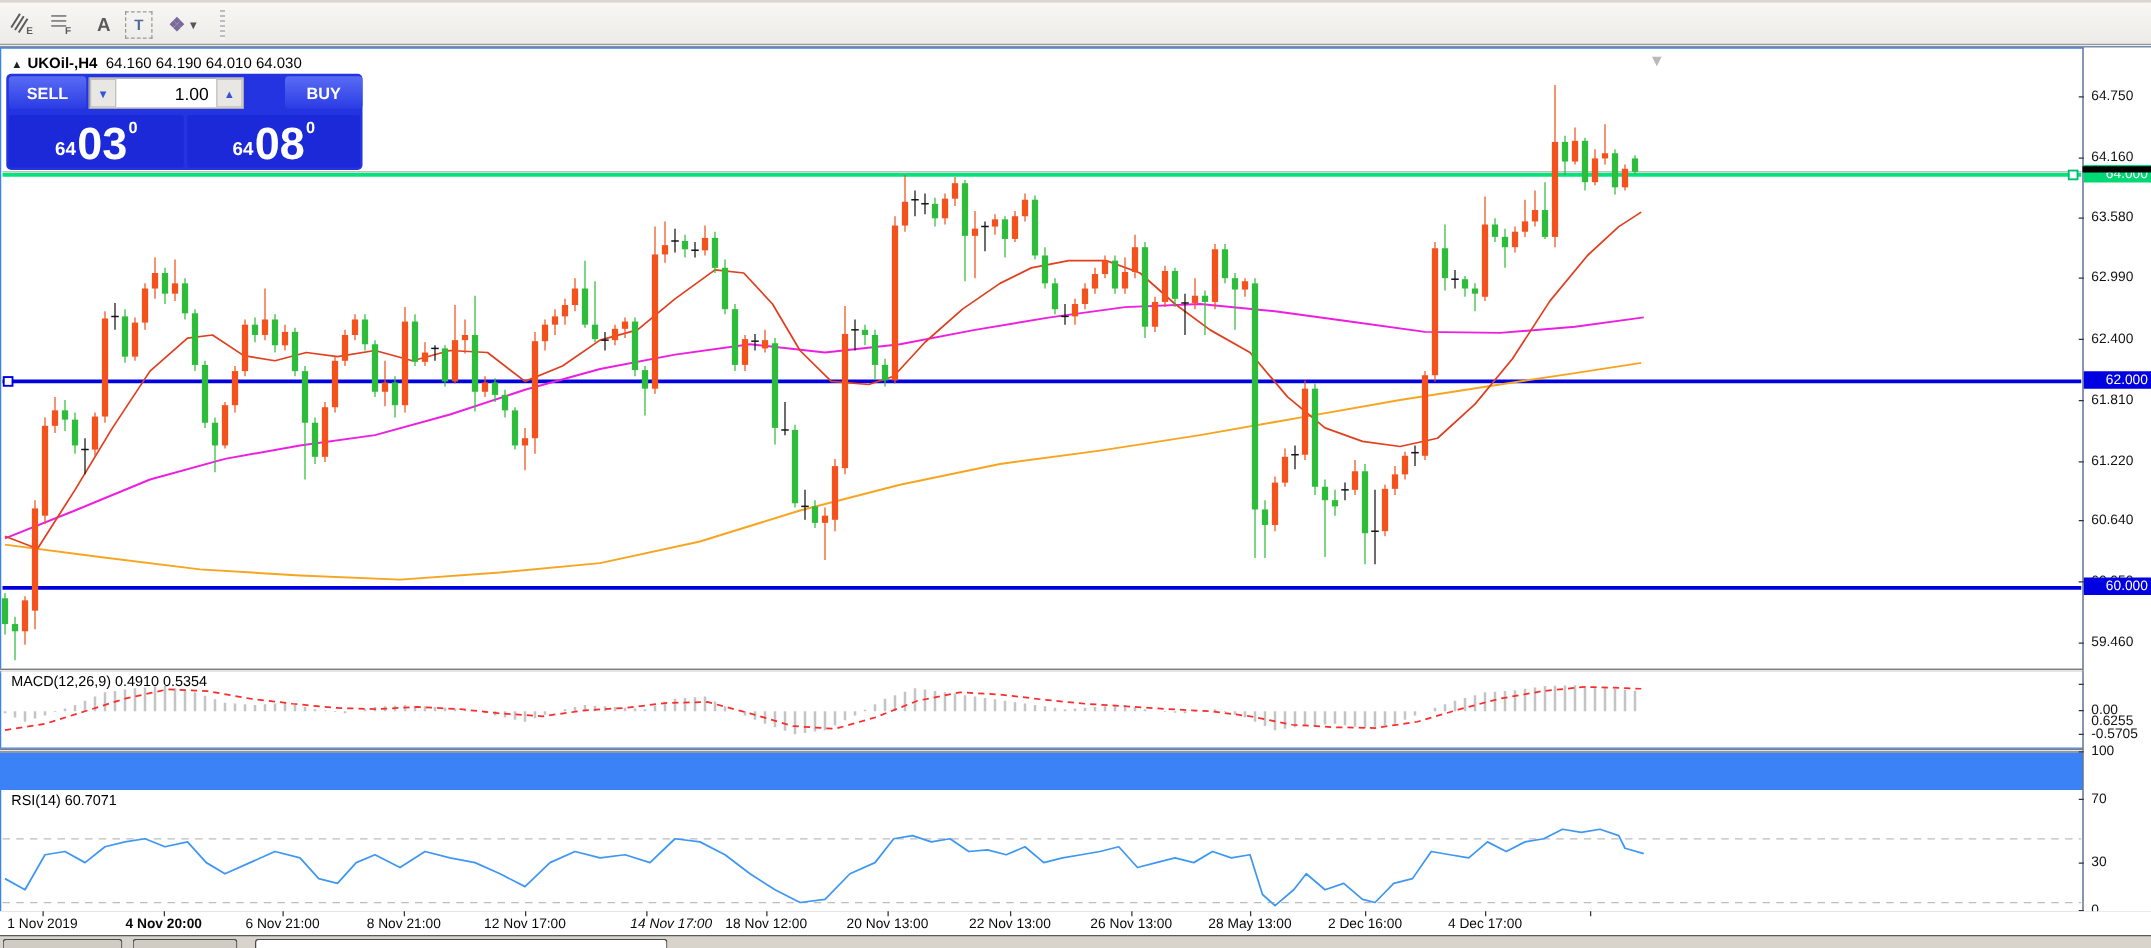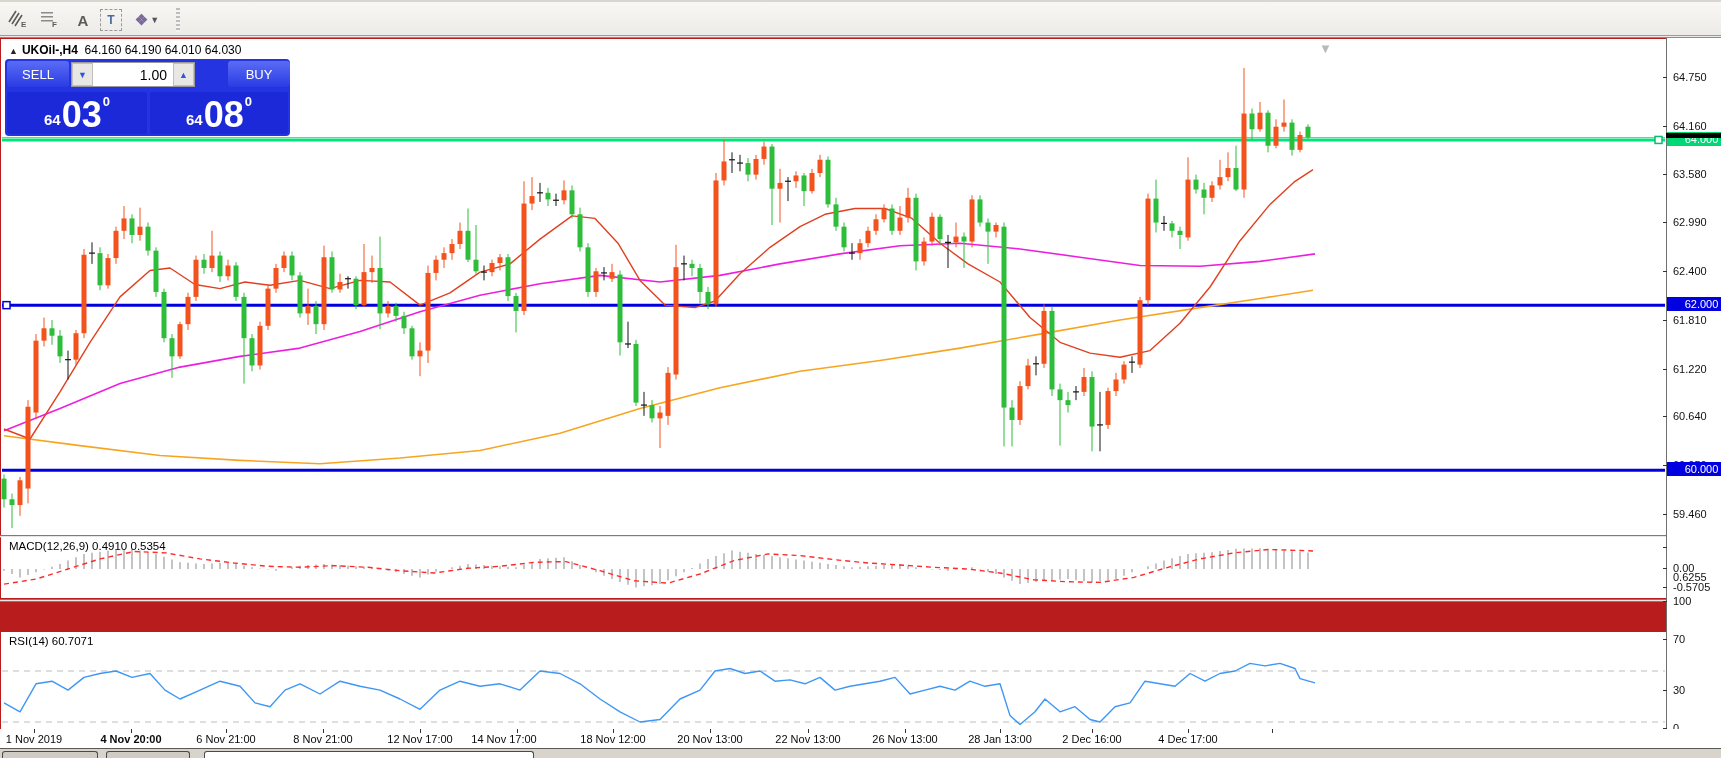--- a/index.html
+++ b/index.html
@@ -12,41 +12,41 @@
   .tbicon{position:absolute;top:5px;width:26px;height:26px;display:flex;align-items:center;justify-content:center;
     color:#5b5b5b;font-size:14px;font-weight:bold;}
   .tbicon svg{display:block;}
   #tf-group{position:absolute;left:186px;top:4px;display:flex;height:28px;align-items:center;}
   .tfbtn{min-width:30px;padding:0 4px;height:26px;display:flex;align-items:center;justify-content:center;
     font-size:12px;color:#4e4e4e;border:1px solid transparent;margin-right:1px;}
   .tfbtn.active{background:#fbfaf8;border:1px solid #8a8a8a;color:#222;}
   #tb-handle{position:absolute;left:176px;top:6px;width:4px;height:24px;
     background:repeating-linear-gradient(#bdbdbd 0 2px,#f4f3f1 2px 4px);}
   
-  #workspace{position:absolute;left:0;top:37px;width:1721px;height:711px;background:#b91c1c;border-top:1px solid #8a8a8a;}
+  #workspace{position:absolute;left:0;top:37px;width:1721px;height:711px;background:#3b82f6;border-top:1px solid #8a8a8a;}
   .pane{position:absolute;left:1px;width:1665px;background:#fff;}
   #main-pane{top:1px;height:496px;}
   #macd-pane{top:499px;height:61px;}
   #rsi-pane{top:594px;height:128px;}
   .sep{position:absolute;left:0;width:1721px;height:3px;background:#e8e6e2;
     border-top:1px solid #7c7c7c;border-bottom:1px solid #7c7c7c;}
   #axis-line{position:absolute;left:1666px;top:0;width:1px;height:691px;background:#6f6f6f;}
   #axis-col{position:absolute;left:1667px;top:0;width:54px;height:691px;background:#fff;}
   .axlabel{position:absolute;left:6px;font-size:11px;color:#111;white-space:nowrap;}
   .axtick{position:absolute;left:-4px;width:4px;height:1px;background:#333;}
   .badge{position:absolute;left:0px;width:54px;height:14px;font-size:11px;color:#fff;
     display:flex;align-items:center;justify-content:center;padding-left:15px;}
   #cur-marker{position:absolute;left:-1px;width:55px;height:5px;background:#000;}
   svg{position:absolute;left:0;top:0;}
   
   #chart-title{position:absolute;left:8px;top:4px;font-size:12px;color:#000;font-weight:500;}
   #chart-title .tri{font-size:9px;margin-right:4px;color:#222;}
   #trade-panel{position:absolute;left:4px;top:20px;width:285px;height:77px;background:#2334e0;border-radius:4px;z-index:5;}
   .tab{position:absolute;top:2px;width:62px;height:26px;border-radius:3px;display:flex;align-items:center;justify-content:center;
-    color:#fff;font-size:13px;font-weight:normal;background:linear-gradient(#5a6cf4,#2a3ce4);}
+    color:#fff;font-size:13px;font-weight:bold;background:linear-gradient(#5a6cf4,#2a3ce4);}
   #sell-tab{left:2px;} #buy-tab{left:223px;}
   #vol-spinner{position:absolute;left:66px;top:3px;width:124px;height:25px;background:#fff;border:1px solid #9a9a9a;display:flex;}
   .spinbtn{width:21px;height:100%;background:#e9e7e3;border:1px solid #c2c0bc;color:#3355dd;font-size:9px;
     display:flex;align-items:center;justify-content:center;}
   #vol-value{flex:1;font-size:14px;color:#000;display:flex;align-items:center;justify-content:flex-end;padding-right:6px;}
   .pricebox{position:absolute;top:33px;height:42px;background:#1c29d8;border-radius:2px;color:#fff;
     display:flex;align-items:flex-end;justify-content:center;padding-bottom:3px;}
   #sell-box{left:2px;width:140px;} #buy-box{left:145px;width:138px;}
   .pb-small{font-size:15px;font-weight:bold;margin-bottom:3px;}
   .pb-big{font-size:36px;font-weight:bold;line-height:0.9;margin:0 1px;}
@@ -692,31 +692,31 @@
       <div class="tlabel" style="left: 34px;">1 Nov 2019</div>
       <div class="ttick" style="left: 34px;"></div>
       <div class="tlabel" style="left: 131px; font-weight: bold;">4 Nov 20:00</div>
       <div class="ttick" style="left: 131px;"></div>
       <div class="tlabel" style="left: 226px;">6 Nov 21:00</div>
       <div class="ttick" style="left: 226px;"></div>
       <div class="tlabel" style="left: 323px;">8 Nov 21:00</div>
       <div class="ttick" style="left: 323px;"></div>
       <div class="tlabel" style="left: 420px;">12 Nov 17:00</div>
       <div class="ttick" style="left: 420px;"></div>
-      <div class="tlabel" style="left: 504px;">14 Nov 17:00</div>
+      <div class="tlabel" style="left: 537px; font-style: italic;">14 Nov 17:00</div>
       <div class="ttick" style="left: 517px;"></div>
       <div class="tlabel" style="left: 613px;">18 Nov 12:00</div>
       <div class="ttick" style="left: 613px;"></div>
       <div class="tlabel" style="left: 710px;">20 Nov 13:00</div>
       <div class="ttick" style="left: 710px;"></div>
       <div class="tlabel" style="left: 808px;">22 Nov 13:00</div>
       <div class="ttick" style="left: 808px;"></div>
       <div class="tlabel" style="left: 905px;">26 Nov 13:00</div>
       <div class="ttick" style="left: 905px;"></div>
-      <div class="tlabel" style="left: 1000px;">28 Jan 13:00</div>
+      <div class="tlabel" style="left: 1000px;">28 May 13:00</div>
       <div class="ttick" style="left: 1000px;"></div>
       <div class="tlabel" style="left: 1092px;">2 Dec 16:00</div>
       <div class="ttick" style="left: 1092px;"></div>
       <div class="tlabel" style="left: 1188px;">4 Dec 17:00</div>
       <div class="ttick" style="left: 1188px;"></div>
       <div class="tlabel" style="left: 1272px; margin-top: 24px;">6 Dec 17:00</div>
       <div class="ttick" style="left: 1272px;"></div>
     </div>
   <div id="bottom-strip">
       <div class="chart-tab" style="left: 2px; width: 96px;"></div>

